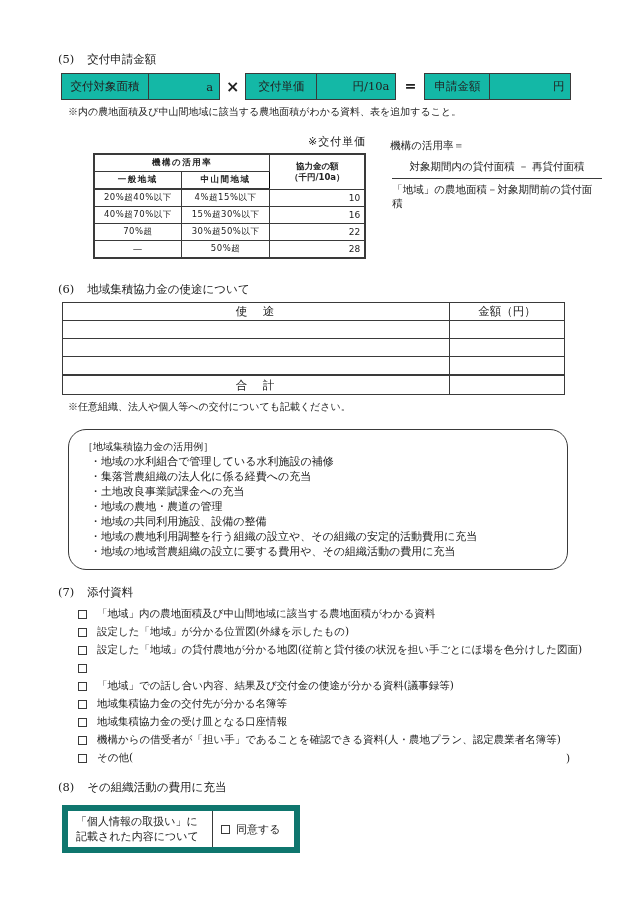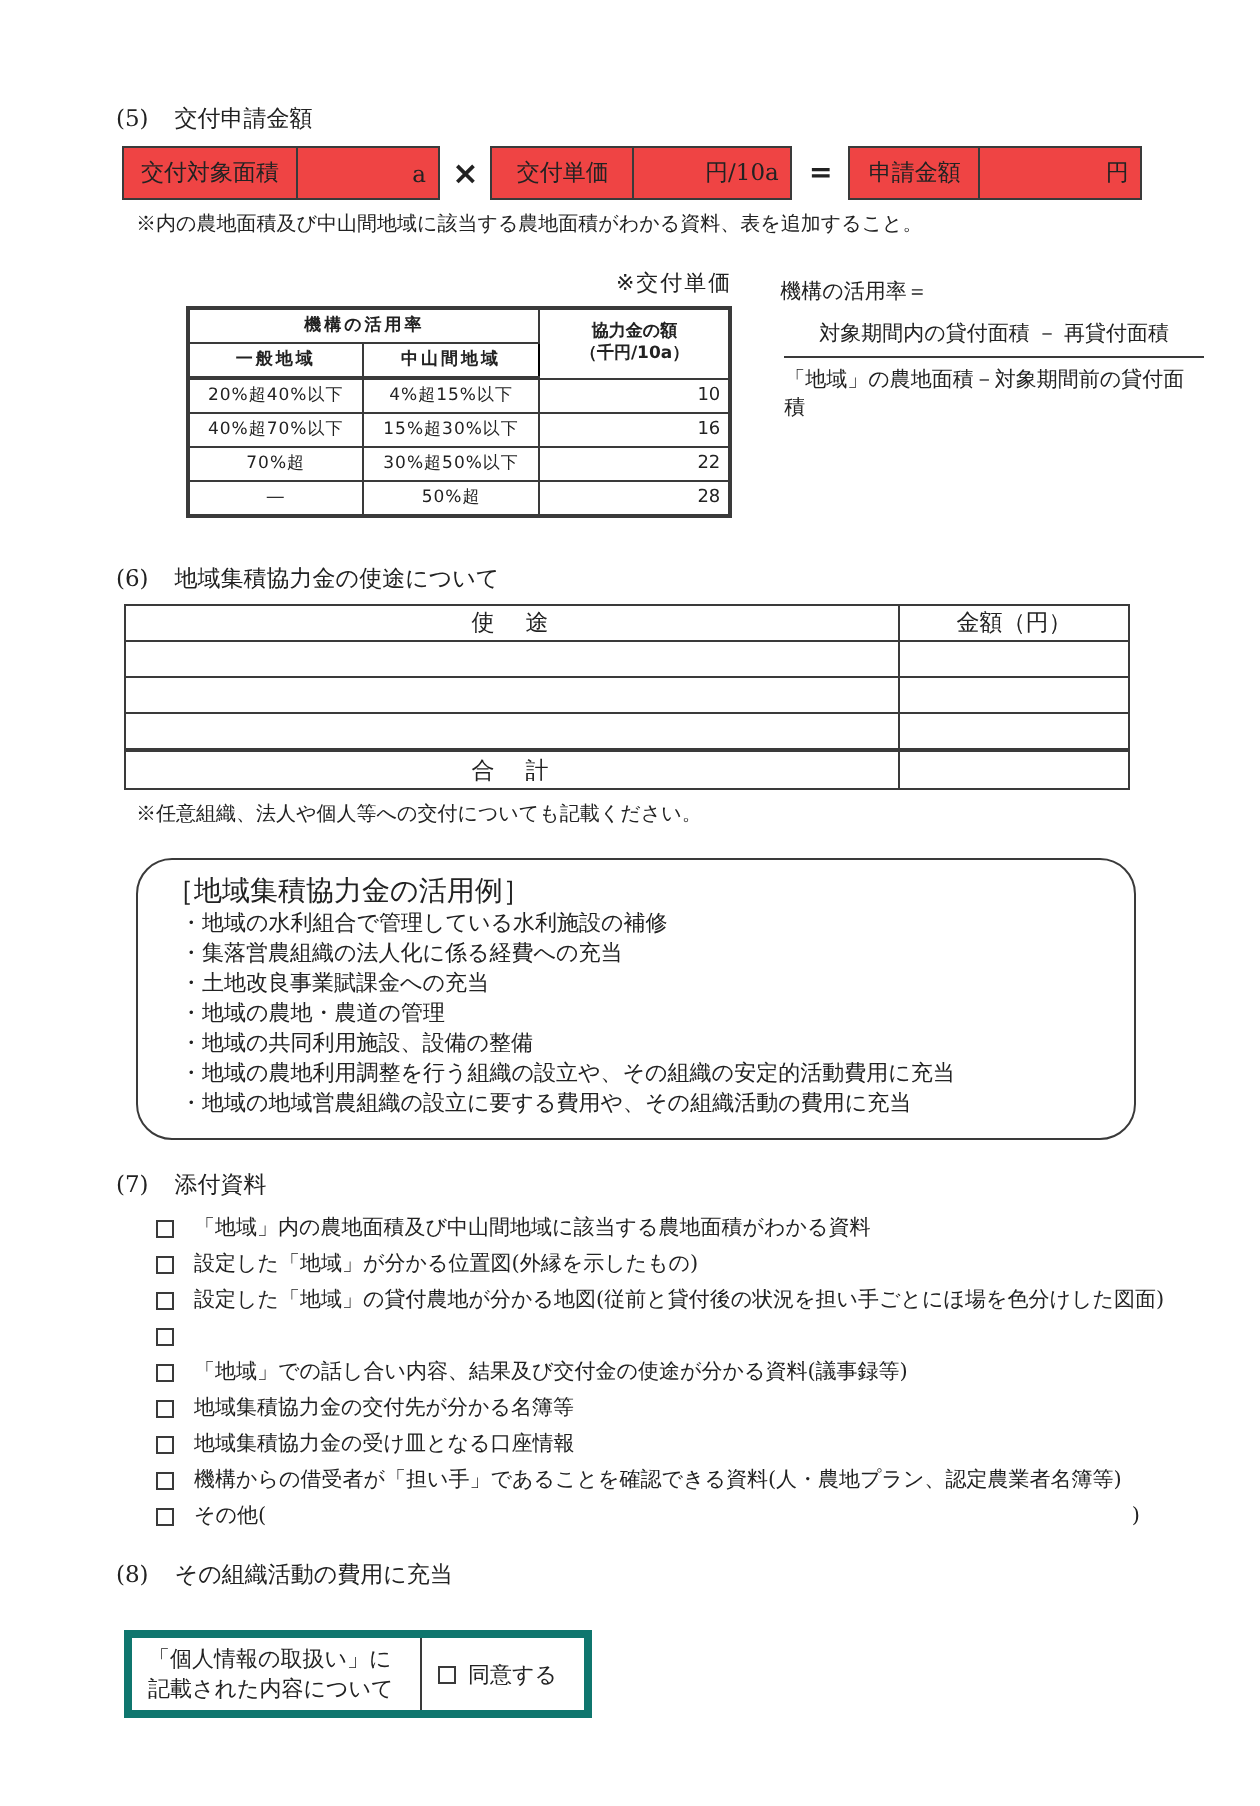--- a/index.html
+++ b/index.html
@@ -11,21 +11,21 @@
     -webkit-font-smoothing:antialiased;
   }
   .page{box-sizing:border-box;width:630px;height:903px;padding:52px 28px 0 58px;overflow:hidden;}
 
   .sec-head{font-size:11.5px;line-height:15px;}
   .sec-num{display:inline-block;}
   .sec-title{display:inline-block;margin-left:13px;}
 
   
   .formula-row{display:flex;align-items:center;margin-top:6px;margin-left:3px;}
-  .fbox{display:flex;border:1px solid #3a3a3a;height:25px;background:#ef4444;}
+  .fbox{display:flex;border:1px solid #3a3a3a;height:25px;background:#14b8a6;}
   .fbox-lbl{display:flex;align-items:center;justify-content:center;border-right:1px solid #3a3a3a;font-size:11.5px;}
   .fbox-val{display:flex;align-items:center;justify-content:flex-end;font-size:11.5px;padding-right:6px;}
   .w-lbl1{width:86px;} .w-val1{width:64px;}
   .w-lbl2{width:70px;} .w-val2{width:72px;}
   .w-lbl3{width:64px;} .w-val3{width:74px;}
   .op{font-size:16px;font-weight:bold;margin:0 6px;font-family:"DejaVu Sans","Liberation Sans",sans-serif;}
   .note{font-size:10px;margin-top:5px;margin-left:10px;}
 
   
   .unit-wrap{display:flex;margin-top:15px;margin-left:35px;}
@@ -48,36 +48,36 @@
   .sec6{margin-top:23px;}
   .use-table{border-collapse:collapse;margin-top:5px;margin-left:4px;border:1px solid #3a3a3a;}
   .use-table td{border:1px solid #3a3a3a;font-size:11.5px;height:17px;padding:0 4px;}
   .use-table .uc1{width:378px;text-align:center;letter-spacing:2px;}
   .use-table .uc2{width:106px;text-align:center;}
   .use-table tr.total td{border-top:2px solid #3a3a3a;height:18px;}
 
   
   .ex-box{box-sizing:border-box;width:500px;margin-top:15px;margin-left:10px;
           border:1.5px solid #3a3a3a;border-radius:18px;padding:9px 14px 10px 14px;}
-  .ex-title{font-size:14px;line-height:15px;}
+  .ex-title{font-size:10px;line-height:15px;}
   .ex-item{font-size:11px;line-height:15px;margin-left:7px;display:flex;}
   .ex-bullet{flex:0 0 auto;}
 
   
   .sec7{margin-top:15px;}
   .chk-list{margin-top:5px;margin-left:20px;}
   .chk-row{display:flex;align-items:center;height:18px;}
   .chk{box-sizing:border-box;width:9px;height:9px;border:1px solid #3a3a3a;flex:0 0 auto;margin-right:10px;background:#fff;}
   .chk-label{font-size:10.5px;white-space:nowrap;}
   .chk-row.other{width:492px;}
   .chk-close{margin-left:auto;font-size:10.5px;}
 
   
   .sec8{margin-top:13px;}
-  .pv-table{display:flex;border:4px solid #0f766e;width:226px;margin-top:20px;margin-left:4px;background:#fff;}
+  .pv-table{display:flex;border:6px solid #0f766e;width:226px;margin-top:10px;margin-left:4px;background:#fff;}
   .pv-left{box-sizing:border-box;width:145px;border-right:1px solid #3a3a3a;padding:3px 8px;font-size:11px;line-height:15px;}
   .pv-right{box-sizing:border-box;width:81px;display:flex;align-items:center;padding-left:8px;}
   .pv-right .chk{margin-right:6px;}
   .pv-agree{font-size:11px;}
 </style>
 </head>
 <body>
 
 <div class="page">
 

